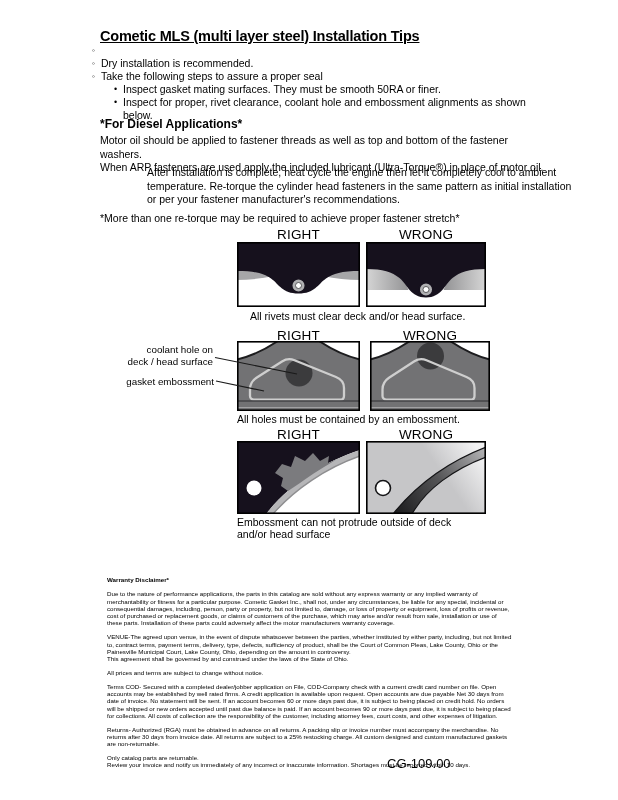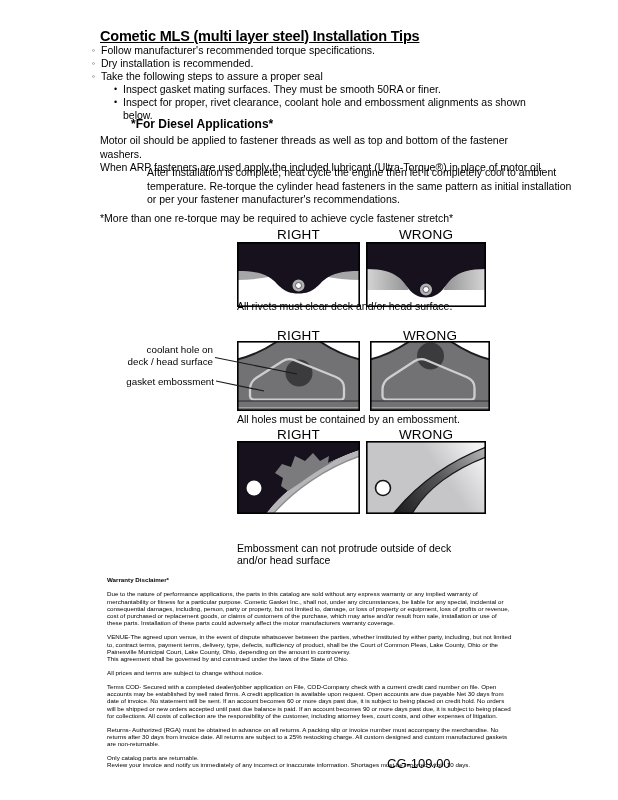--- a/index.html
+++ b/index.html
@@ -5,41 +5,40 @@
   html,body{margin:0;padding:0;background:#ffffff;}
   body{width:618px;height:800px;position:relative;font-family:"Liberation Sans",sans-serif;color:#000;overflow:hidden;}
   .abs{position:absolute;}
   .pre{white-space:pre-line;}
   .page-title{left:100px;top:18px;font-size:14.5px;font-weight:bold;text-decoration:underline;letter-spacing:-0.2px;margin-top:10px;}
   .bullets{left:92px;top:44px;width:448px;font-size:10.5px;line-height:13px;}
   .b-row{display:flex;}
   .b-marker{width:9px;flex:0 0 9px;font-size:8px;line-height:13px;text-align:left;}
   .b-sub{margin-left:22px;}
   .b-sub .b-marker{font-size:9px;}
-  .diesel-heading{left:100px;top:117px;font-size:12px;font-weight:bold;margin-left:31px;}
+  .diesel-heading{left:100px;top:117px;font-size:12px;font-weight:bold;}
   .body-p{left:100px;top:0;width:448px;font-size:10.5px;line-height:13.5px;}
   .fig-label{top:0;font-size:13.5px;line-height:14px;text-align:center;letter-spacing:0.2px;}
   .fig{line-height:0;}
   .caption{left:237px;font-size:10.5px;line-height:11.5px;}
   .side-label{font-size:9.8px;line-height:11.5px;text-align:right;}
   .overlay{left:0;top:0;pointer-events:none;z-index:5;}
   .disclaimer{left:107px;top:576px;width:405px;font-size:6.2px;line-height:7.3px;}
   .disclaimer .dh{font-weight:bold;margin-bottom:7px;}
   .disclaimer p{margin:0 0 6.5px 0;}
   .page-code{left:387px;top:756px;font-size:13px;}
 </style>
 </head>
 <body>
 
 <div class="abs page-title">Cometic MLS (multi layer steel) Installation Tips</div>
 
 <div class="abs bullets">
   <div class="b-row">
     <span class="b-marker">◦</span>
-    <span>Follow manufacturer's recommended torque specifications.</span>
   </div>
   <div class="b-row">
     <span class="b-marker">◦</span>
     <span>Dry installation is recommended.</span>
   </div>
   <div class="b-row">
     <span class="b-marker">◦</span>
     <span>Take the following steps to assure a proper seal</span>
   </div>
   <div class="b-row b-sub">
@@ -51,21 +50,21 @@
     <span>Inspect for proper, rivet clearance, coolant hole and embossment alignments as shown below.</span>
   </div>
 </div>
 
 <div class="abs diesel-heading">*For Diesel Applications*</div>
 <div class="abs body-p pre" style="top:134px;">Motor oil should be applied to fastener threads as well as top and bottom of the fastener washers.
 When ARP fasteners are used apply the included lubricant (Ultra-Torque®) in place of motor oil.</div>
 <div class="abs body-p pre" style="top:166px;margin-left:47px;">After Installation is complete, heat cycle the engine then let it completely cool to ambient
 temperature. Re-torque the cylinder head fasteners in the same pattern as initial installation
 or per your fastener manufacturer's recommendations.</div>
-<div class="abs body-p" style="top:212px;">*More than one re-torque may be required to achieve cycle fastener stretch*</div>
+<div class="abs body-p" style="top:212px;">*More than one re-torque may be required to achieve proper fastener stretch*</div>
 
 <div class="abs fig-label" style="left:237px;top:228px;width:123px;">RIGHT</div>
 <div class="abs fig-label" style="left:366px;top:228px;width:120px;">WRONG</div>
 
 <div class="abs fig" style="left:237px;top:242px;">
   <svg width="123" height="65" viewBox="0 0 123 65">
     <rect width="123" height="65" fill="#ffffff"></rect>
     <path d="M0 28 C18 28 27 30 37 34 C25 36.5 12 38 0 38 Z" fill="#a6a6a8"></path>
     <path d="M123 28 C105 28 96 30 86 34 C98 36.5 111 38 123 38 Z" fill="#a6a6a8"></path>
     <path d="M0 0 H123 V29 C104 29 96.5 31.5 89 36.5 C80.5 42.5 78 51.5 61.5 51.5 C45 51.5 42.5 42.5 34 36.5 C26.5 31.5 19 29 0 29 Z" fill="#16111d"></path>
@@ -88,21 +87,21 @@
     </defs>
     <rect width="120" height="65" fill="#ffffff"></rect>
     <path d="M0 26 C17 26 26 29 34 35 C37.5 38 40.5 43 42.5 48 L0 48 Z" fill="url(#f1wl)"></path>
     <path d="M120 26 C103 26 94 29 86 35 C82.5 38 79.5 43 77.5 48 L120 48 Z" fill="url(#f1wr)"></path>
     <path d="M0 0 H120 V27 C103 27 94 30 86.5 36 C78.5 42.5 75.5 55.5 60 55.5 C44.5 55.5 41.5 42.5 33.5 36 C26 30 17 27 0 27 Z" fill="#16111d"></path>
     <circle cx="60" cy="47.5" r="6.8" fill="#b0b0b2" stroke="#16111d" stroke-width="1.5"></circle>
     <circle cx="60" cy="47.5" r="3" fill="#ffffff" stroke="#3a3a3c" stroke-width="0.8"></circle>
     <rect x="0.8" y="0.8" width="118.4" height="63.4" fill="none" stroke="#000000" stroke-width="1.6"></rect>
   </svg>
 </div>
-<div class="abs caption" style="top:301px;">All rivets must clear deck and/or head surface.</div>
+<div class="abs caption" style="top:311px;margin-left:13px;">All rivets must clear deck and/or head surface.</div>
 
 <div class="abs fig-label" style="left:237px;top:329px;width:123px;">RIGHT</div>
 <div class="abs fig-label" style="left:370px;top:329px;width:120px;">WRONG</div>
 
 <div class="abs side-label pre" style="left:108px;top:344px;width:105px;">coolant hole on
 deck / head surface</div>
 <div class="abs side-label" style="left:108px;top:376px;width:106px;">gasket embossment</div>
 
 <div class="abs fig" style="left:237px;top:341px;">
   <svg width="123" height="70" viewBox="0 0 123 70">
@@ -161,21 +160,21 @@
           <stop offset="0.5" stop-color="#555557"></stop>
           <stop offset="1" stop-color="#b5b5b7"></stop>
       </linearGradient>
     </defs>
     <rect width="120" height="73" fill="url(#f3bg)"></rect>
     <path d="M27 73 C51 43 84 20 120 6 L120 16 C88 28 60 48 46 73 Z" fill="url(#f3band)" stroke="#141416" stroke-width="1.2"></path>
     <circle cx="17" cy="47" r="7.5" fill="#ffffff" stroke="#141416" stroke-width="1.6"></circle>
     <rect x="0.8" y="0.8" width="118.4" height="71.4" fill="none" stroke="#000000" stroke-width="1.6"></rect>
   </svg>
 </div>
-<div class="abs caption pre" style="top:543px;">Embossment can not protrude outside of deck
+<div class="abs caption pre" style="top:517px;">Embossment can not protrude outside of deck
 and/or head surface</div>
 
 <svg class="abs overlay" width="618" height="800" viewBox="0 0 618 800">
   <line x1="215" y1="357.5" x2="297" y2="374" stroke="#1a1a1a" stroke-width="1.2"></line>
   <line x1="216" y1="381" x2="264" y2="391" stroke="#1a1a1a" stroke-width="1.2"></line>
 </svg>
 
 <div class="abs disclaimer">
   <div class="dh">Warranty Disclaimer*</div>
   <p class="pre">Due to the nature of performance applications, the parts in this catalog are sold without any express warranty or any implied warranty of merchantability or fitness for a particular purpose.  Cometic Gasket Inc., shall not, under any circumstances, be liable for any special, incidental or consequential damages, including, person, party or property, but not limited to, damage, or loss of property or equipment, loss of profits or revenue, cost of purchased or replacement goods, or claims of customers of the purchase, which may arise and/or result from sale, installation or use of these parts.  Installation of these parts could adversely affect the motor manufacturers warranty coverage.</p>

